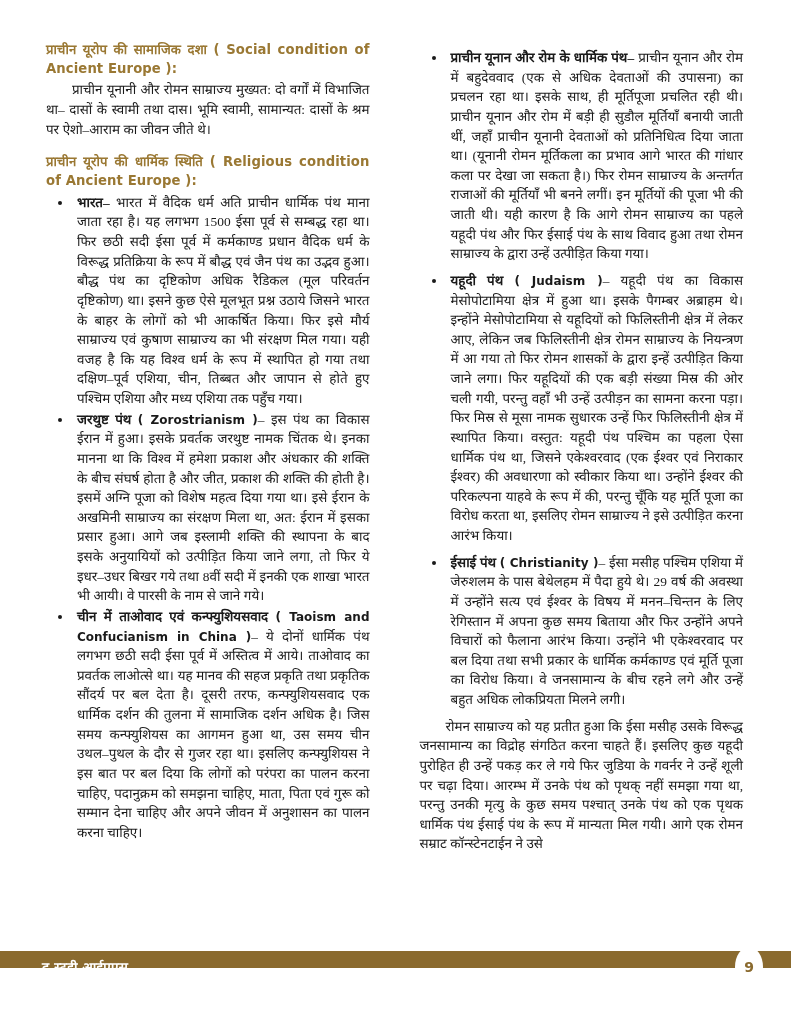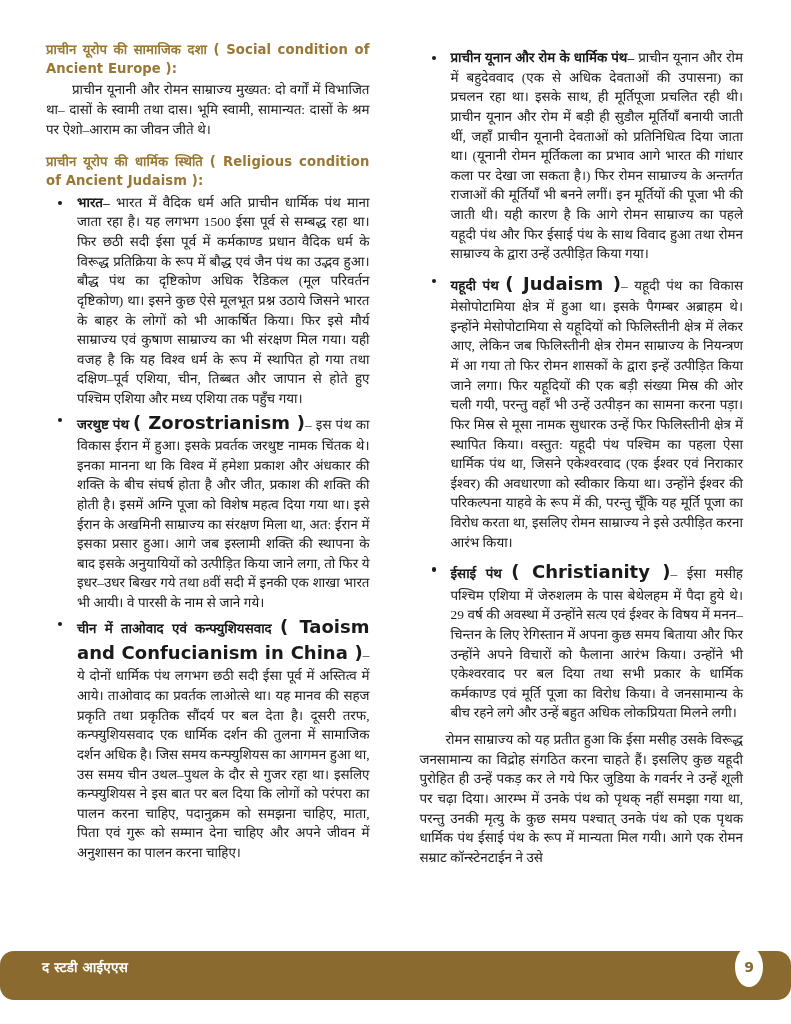--- a/index.html
+++ b/index.html
@@ -96,32 +96,31 @@
   ul.bullets > li.cont-top { margin-top: 7px; }
   ul.bullets > li.gap-after { margin-bottom: 7px; }
 
   
   .term {
     font-weight: bold;
   }
   .term-en {
     font-family: "DejaVu Sans", "Liberation Sans", sans-serif;
     font-weight: bold;
-    font-size: 18px;
+    font-size: 12px;
   }
 
   
   .footer-band {
     position: absolute;
     left: 0;
     right: 0;
     top: 951px;
-    height: 49px;
+    height: 17px;
     background: #8a6a2e;
-    border-radius: 14px;
   }
   .footer-brand {
     position: absolute;
     left: 42px;
     top: 0;
     height: 33px;
     line-height: 33px;
     color: #ffffff;
     font-family: "DejaVu Sans", "Liberation Sans", sans-serif;
     font-weight: bold;
@@ -155,21 +154,21 @@
 <div class="page">
 
   <div class="columns">
 
     <div class="col col-left">
 
       <h2 class="section-heading">प्राचीन यूरोप की सामाजिक दशा ( Social condition of Ancient Europe ):</h2>
 
       <p class="para">प्राचीन यूनानी और रोमन साम्राज्य मुख्यत: दो वर्गों में विभाजित था– दासों के स्वामी तथा दास। भूमि स्वामी, सामान्यत: दासों के श्रम पर ऐशो–आराम का जीवन जीते थे।</p>
 
-      <h2 class="section-heading second">प्राचीन यूरोप की धार्मिक स्थिति ( Religious condition of Ancient Judaism ):</h2>
+      <h2 class="section-heading second">प्राचीन यूरोप की धार्मिक स्थिति ( Religious condition of Ancient Europe ):</h2>
 
       <ul class="bullets">
 
         <li>
           <span class="term">भारत–</span><span> भारत में वैदिक धर्म अति प्राचीन धार्मिक पंथ माना जाता रहा है। यह लगभग 1500 ईसा पूर्व से सम्बद्ध रहा था। फिर छठी सदी ईसा पूर्व में कर्मकाण्ड प्रधान वैदिक धर्म के विरूद्ध प्रतिक्रिया के रूप में बौद्ध एवं जैन पंथ का उद्भव हुआ। बौद्ध पंथ का दृष्टिकोण अधिक रैडिकल (मूल परिवर्तन दृष्टिकोण) था। इसने कुछ ऐसे मूलभूत प्रश्न उठाये जिसने भारत के बाहर के लोगों को भी आकर्षित किया। फिर इसे मौर्य साम्राज्य एवं कुषाण साम्राज्य का भी संरक्षण मिल गया। यही वजह है कि यह विश्व धर्म के रूप में स्थापित हो गया तथा दक्षिण–पूर्व एशिया, चीन, तिब्बत और जापान से होते हुए पश्चिम एशिया और मध्य एशिया तक पहुँच गया।</span>
         </li>
 
         <li>
           <span class="term">जरथुष्ट पंथ</span>
           <span class="term-en">( Zorostrianism )</span><span>– इस पंथ का विकास ईरान में हुआ। इसके प्रवर्तक जरथुष्ट नामक चिंतक थे। इनका मानना था कि विश्व में हमेशा प्रकाश और अंधकार की शक्ति के बीच संघर्ष होता है और जीत, प्रकाश की शक्ति की होती है। इसमें अग्नि पूजा को विशेष महत्व दिया गया था। इसे ईरान के अखमिनी साम्राज्य का संरक्षण मिला था, अत: ईरान में इसका प्रसार हुआ। आगे जब इस्लामी शक्ति की स्थापना के बाद इसके अनुयायियों को उत्पीड़ित किया जाने लगा, तो फिर ये इधर–उधर बिखर गये तथा 8वीं सदी में इनकी एक शाखा भारत भी आयी। वे पारसी के नाम से जाने गये।</span>

